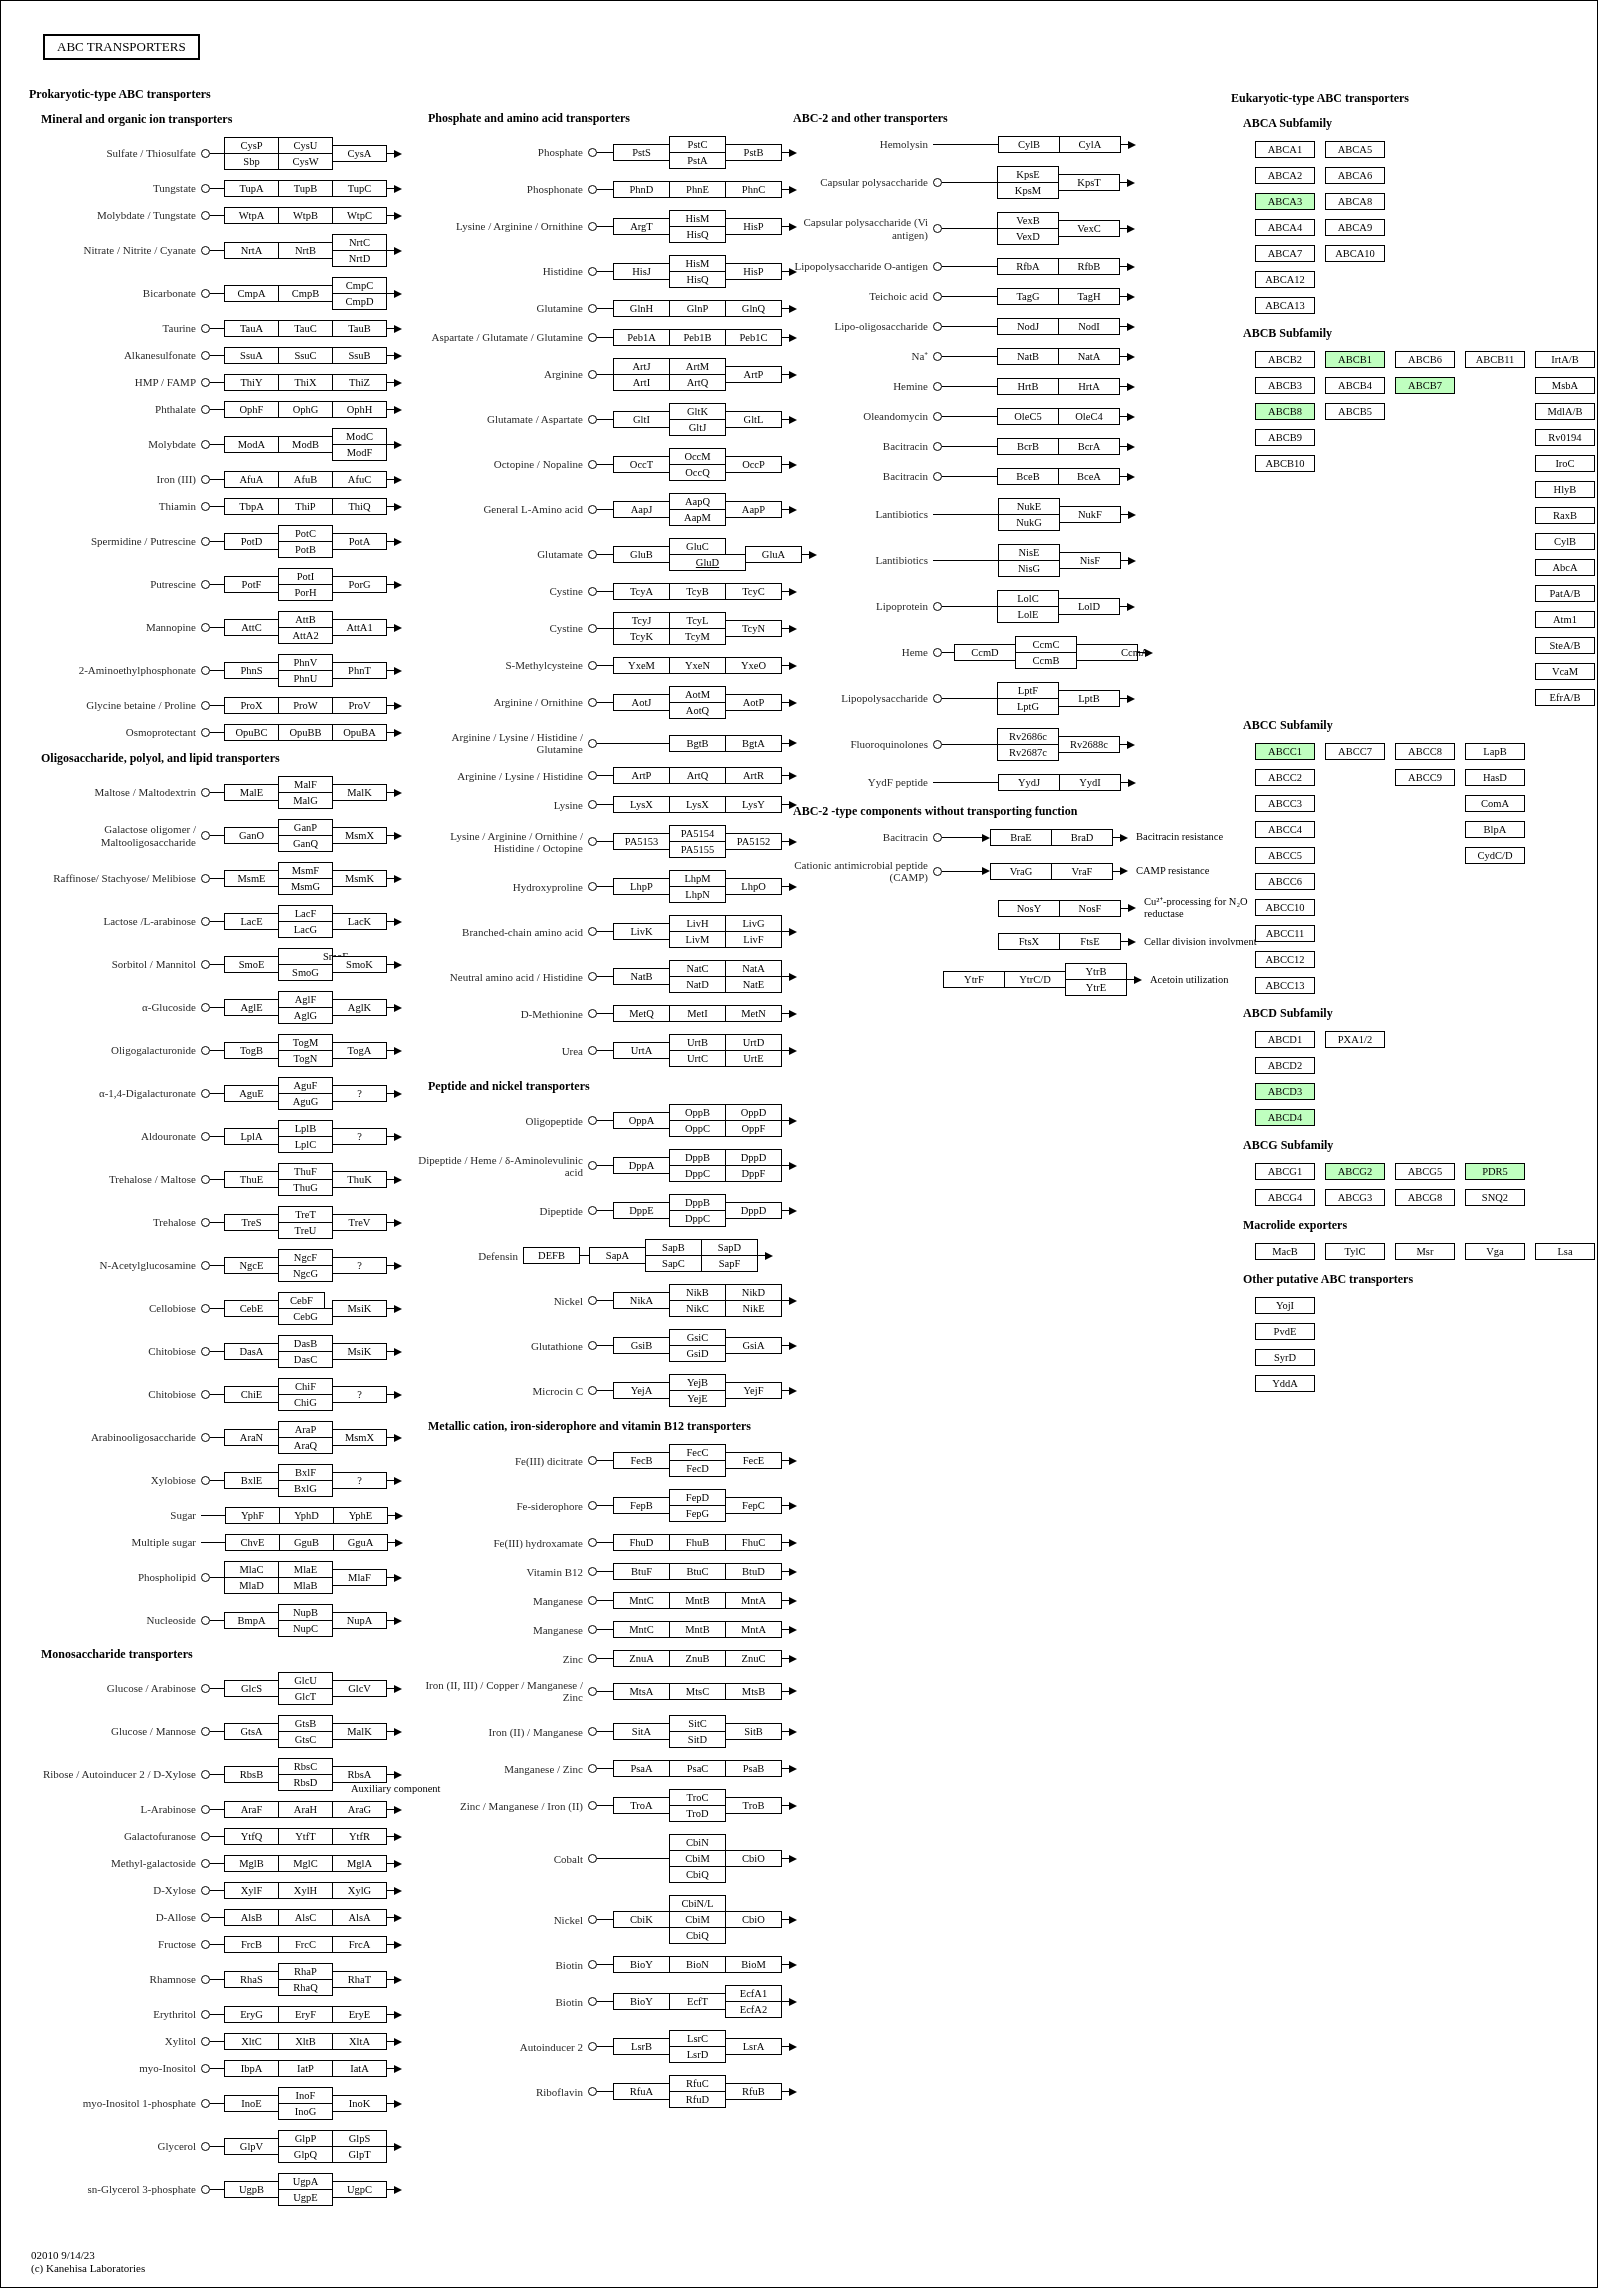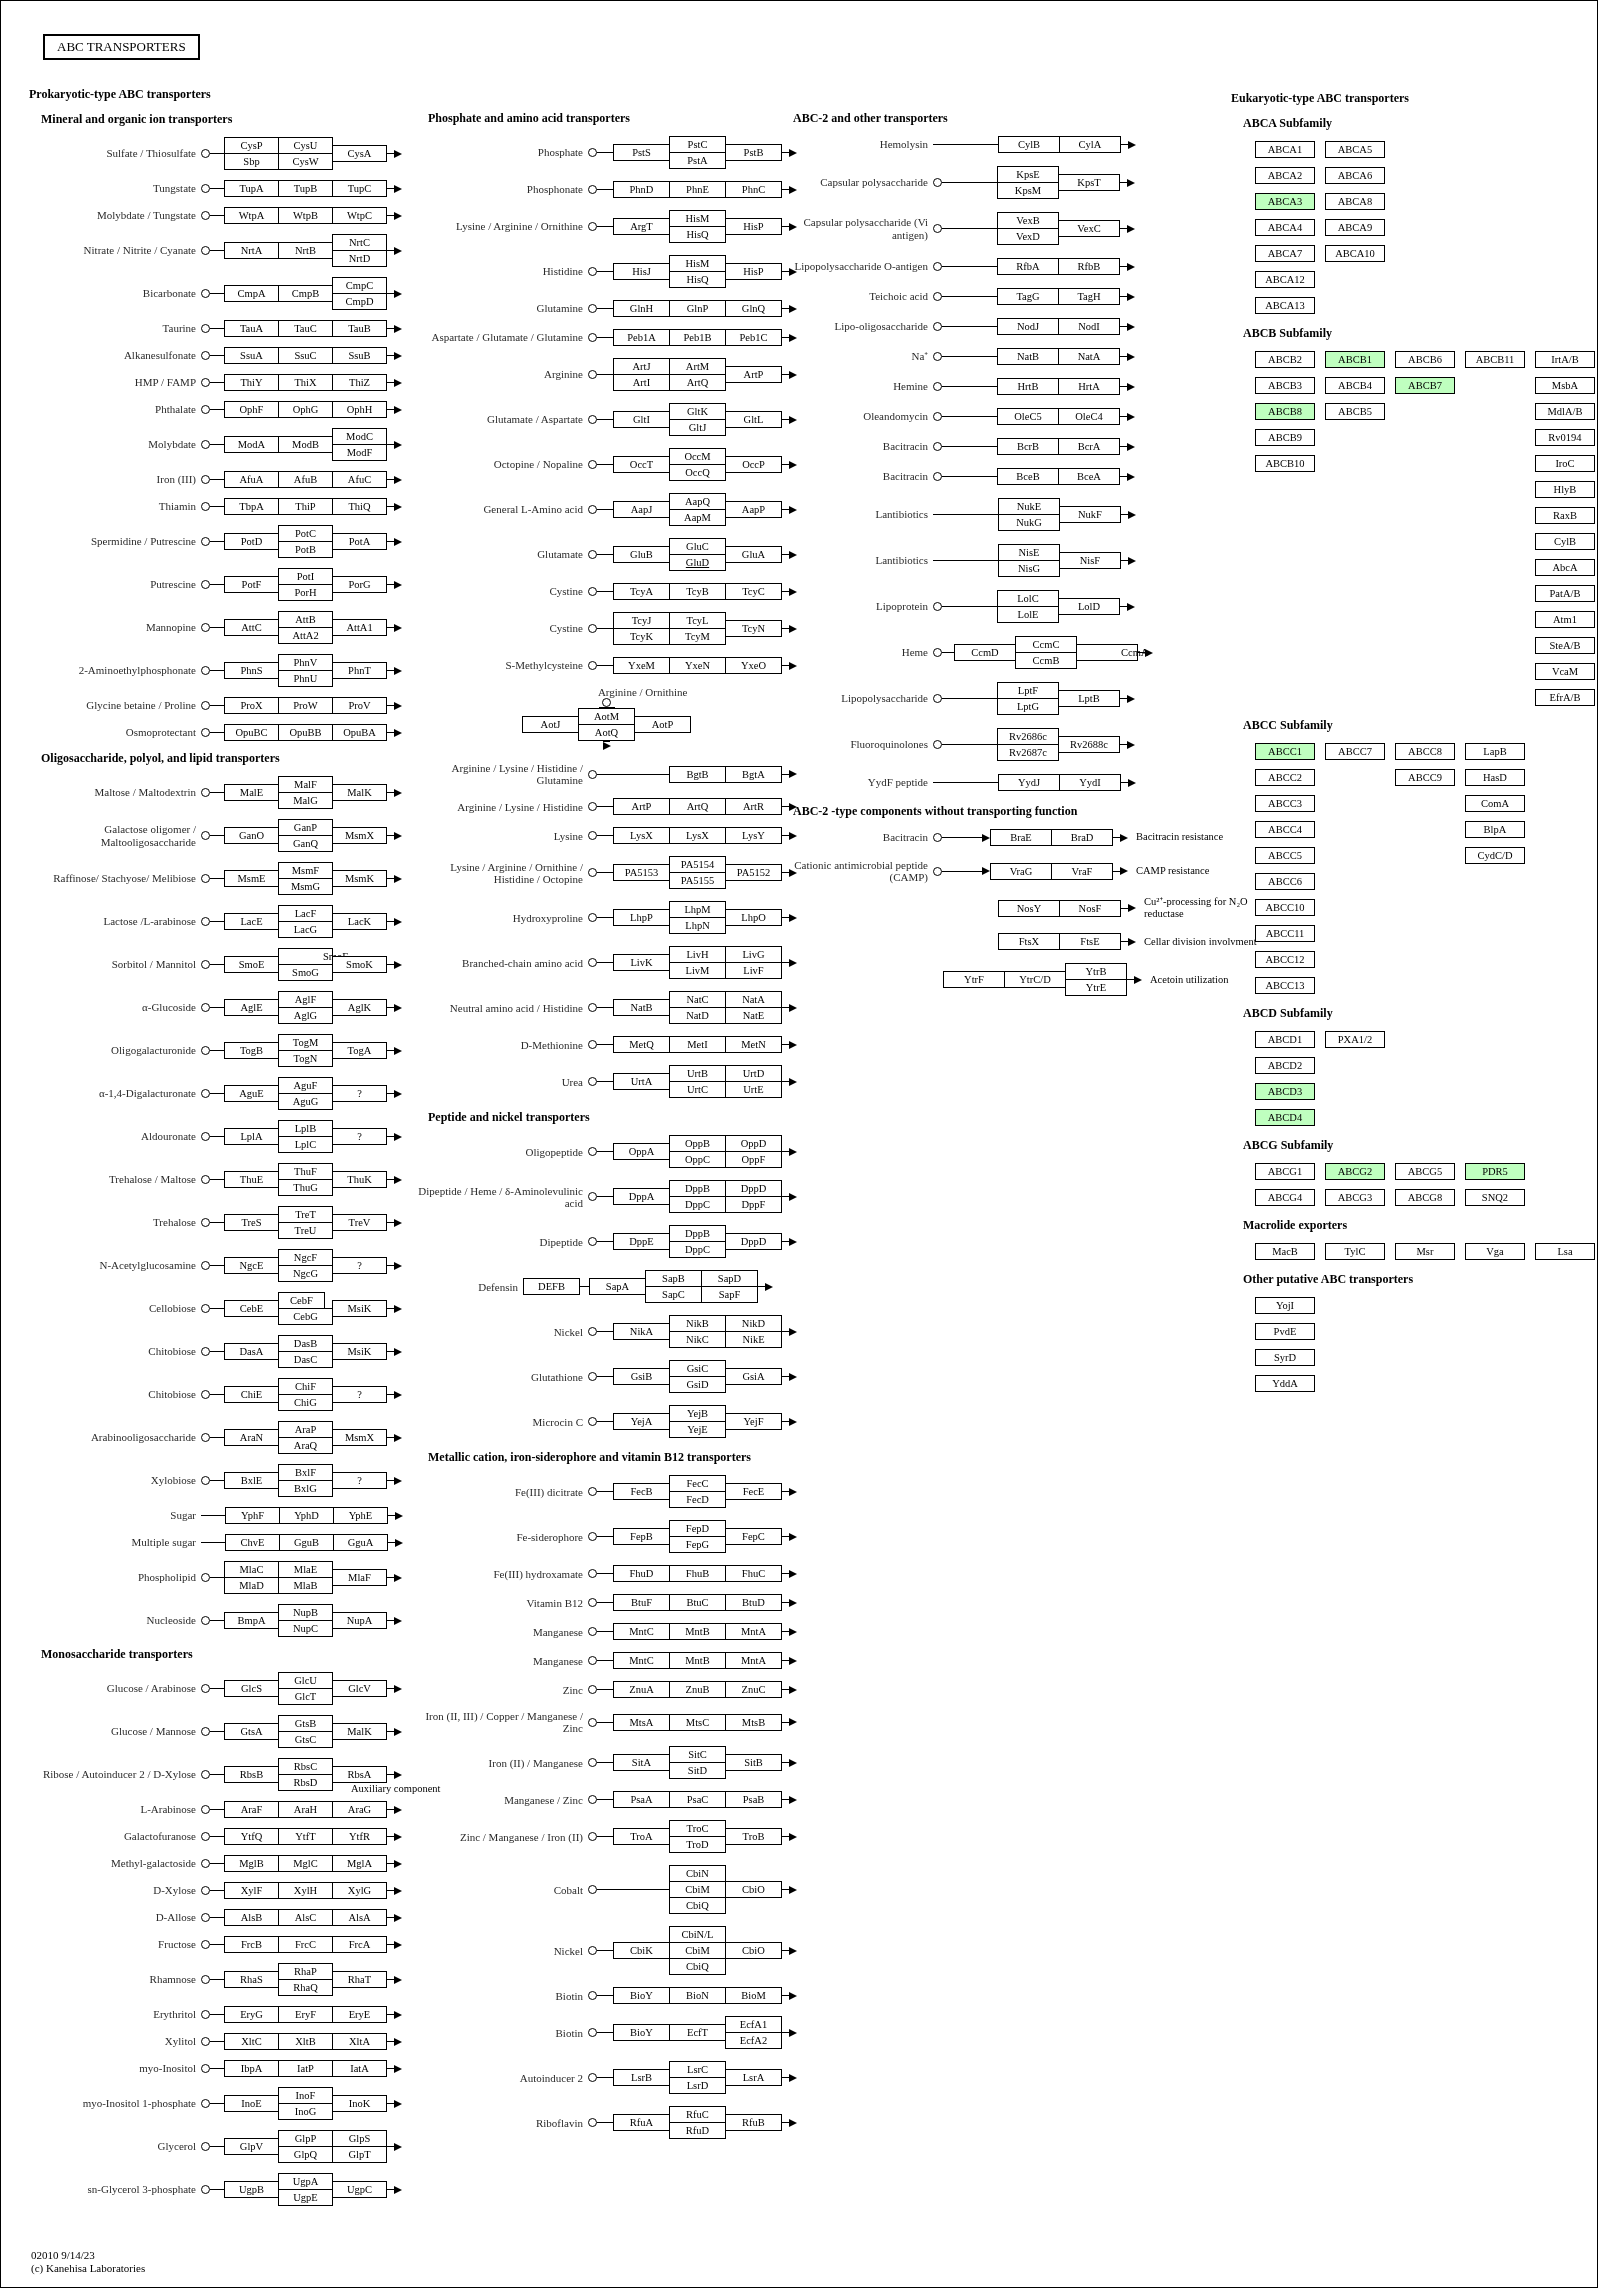--- a/index.html
+++ b/index.html
@@ -1257,21 +1257,21 @@
         <div class="row" style="margin-bottom: 12px;">
           <div class="sub" style="width: 172px;">Glutamate</div>
           <div class="circle"></div>
           <div class="hline" style="width: 16px;"></div>
           <div class="grpwrap">
             <div class="grp">
               <div class="box" style="width: 57px;">GluB</div>
             </div>
             <div class="grp">
               <div class="box" style="width: 57px;">GluC</div>
-              <div class="box" style="width: 57px; text-decoration: underline;">GluD</div>
+              <div class="box" style="width: 77px; text-decoration: underline;">GluD</div>
             </div>
             <div class="grp">
               <div class="box" style="width: 57px;">GluA</div>
             </div>
           </div>
           <div class="hline" style="width: 7px;"></div>
           <div class="tri"></div>
         </div>
         <div class="row" style="margin-bottom: 12px;">
           <div class="sub" style="width: 172px;">Cystine</div>
@@ -1322,21 +1322,21 @@
             <div class="grp">
               <div class="box" style="width: 57px;">YxeN</div>
             </div>
             <div class="grp">
               <div class="box" style="width: 57px;">YxeO</div>
             </div>
           </div>
           <div class="hline" style="width: 7px;"></div>
           <div class="tri"></div>
         </div>
-        <div class="row" style="margin-bottom: 12px; flex-direction: column;">
+        <div class="row" style="margin-bottom: 12px;">
           <div class="sub" style="width: 172px;">Arginine / Ornithine</div>
           <div class="circle"></div>
           <div class="hline" style="width: 16px;"></div>
           <div class="grpwrap">
             <div class="grp">
               <div class="box" style="width: 57px;">AotJ</div>
             </div>
             <div class="grp">
               <div class="box" style="width: 57px;">AotM</div>
               <div class="box" style="width: 57px;">AotQ</div>

